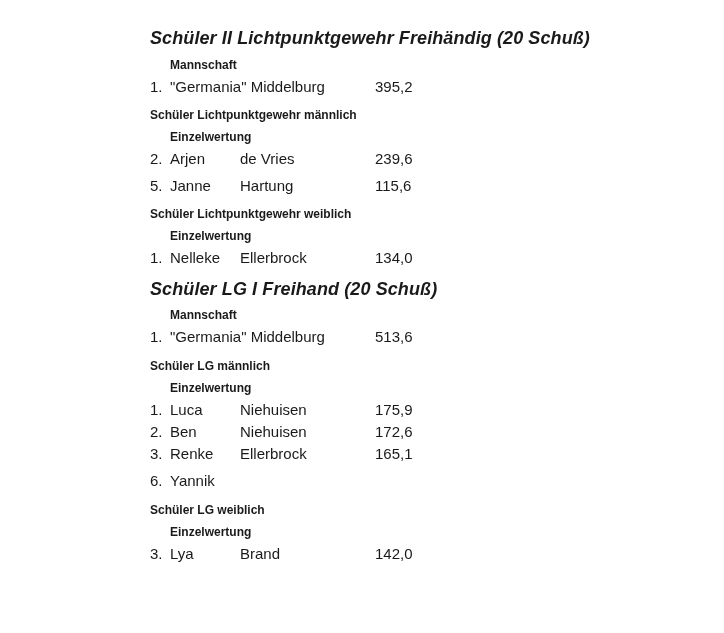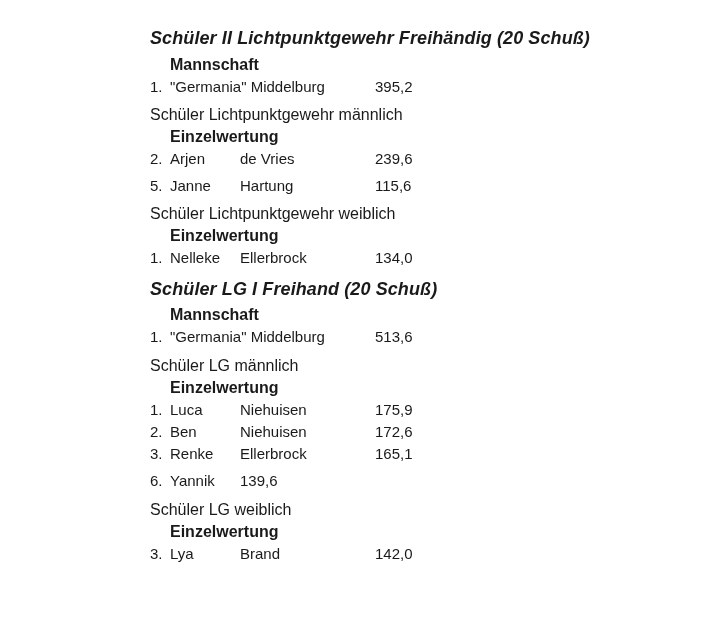--- a/index.html
+++ b/index.html
@@ -15,36 +15,36 @@
     overflow: hidden;
     font-family: "Liberation Sans", sans-serif;
     color: #1a1a1a;
   }
   .doc {
     padding-left: 150px;
     padding-top: 26px;
   }
   .line {
     line-height: 22px;
-    font-size: 16px;
+    font-size: 12px;
     white-space: pre;
   }
   .section-title {
     font-size: 18px;
     line-height: 24px;
     font-weight: bold;
     font-style: italic;
     letter-spacing: 0.1px;
   }
   .group-heading {
     font-weight: bold;
     padding-left: 20px;
   }
   .group-label {
-    font-weight: normal;
+    font-weight: bold;
   }
   .row {
     display: grid;
     grid-template-columns: 20px 70px 135px auto;
     line-height: 22px;
     font-size: 15px;
   }
   .row.team {
     grid-template-columns: 20px 205px auto;
   }
@@ -125,21 +125,20 @@
     </div>
     <div class="row">
       <span class="cell">3.</span>
       <span class="cell">Renke</span>
       <span class="cell">Ellerbrock</span>
       <span class="cell">165,1</span>
     </div>
     <div class="row g5">
       <span class="cell">6.</span>
       <span class="cell">Yannik</span>
-      <span class="cell">139,6</span>
     </div>
 
     <div class="line group-label g7">Schüler LG weiblich</div>
     <div class="line group-heading">Einzelwertung</div>
 
     <div class="row">
       <span class="cell">3.</span>
       <span class="cell">Lya</span>
       <span class="cell">Brand</span>
       <span class="cell">142,0</span>

